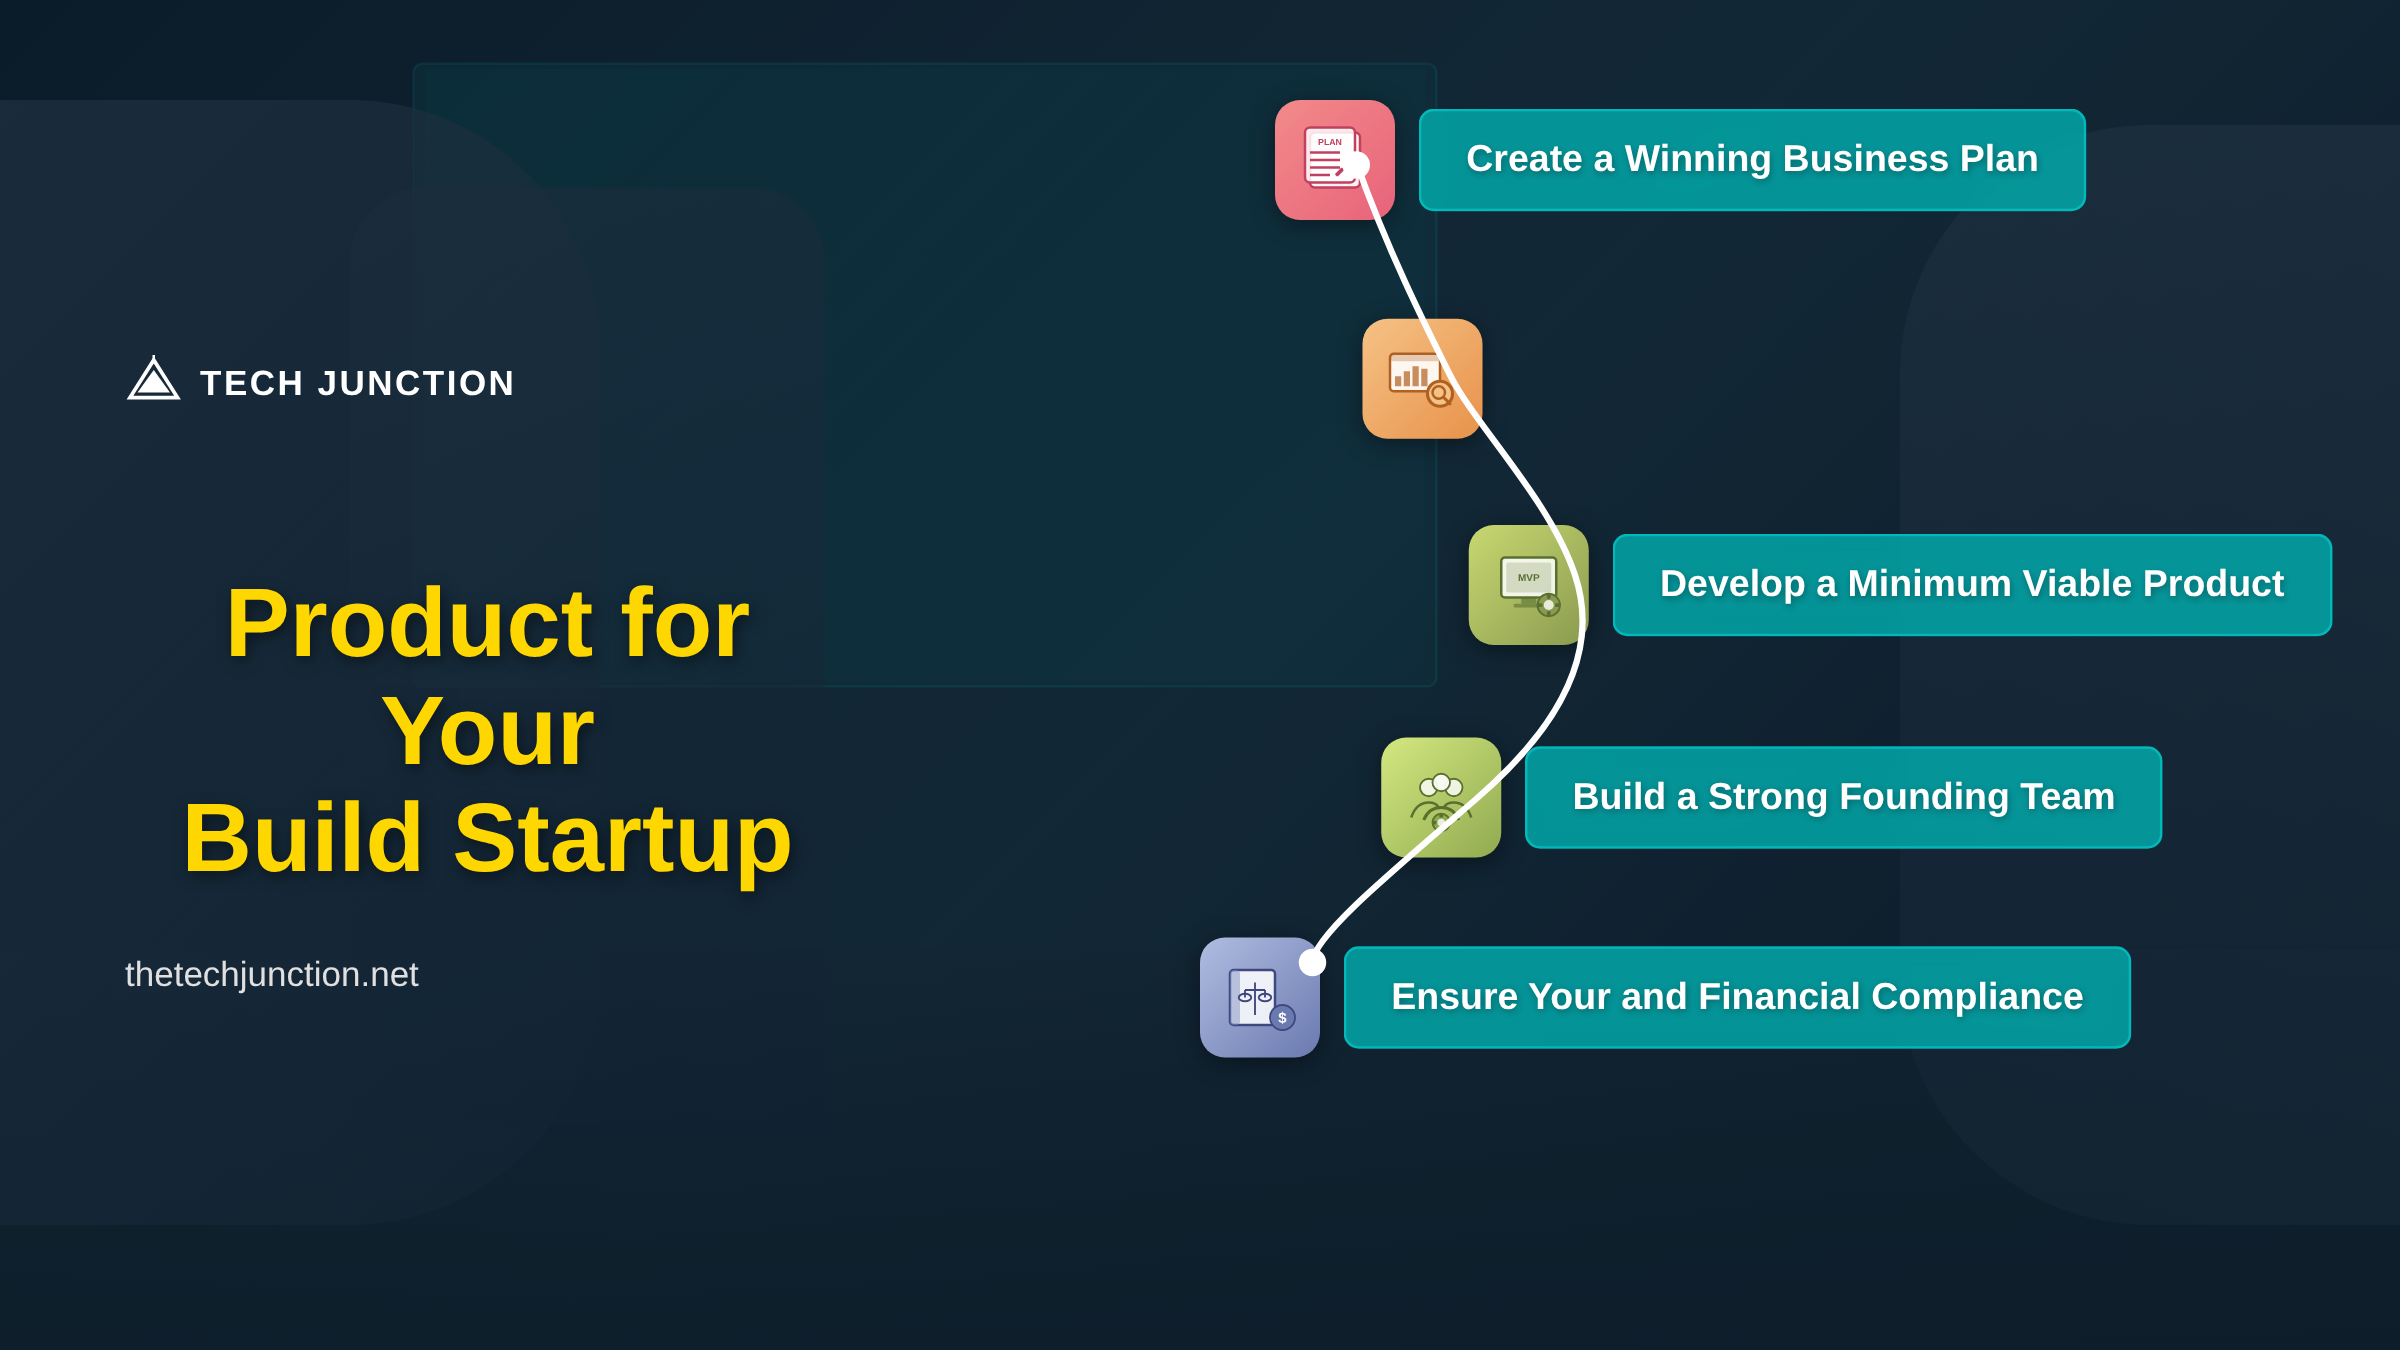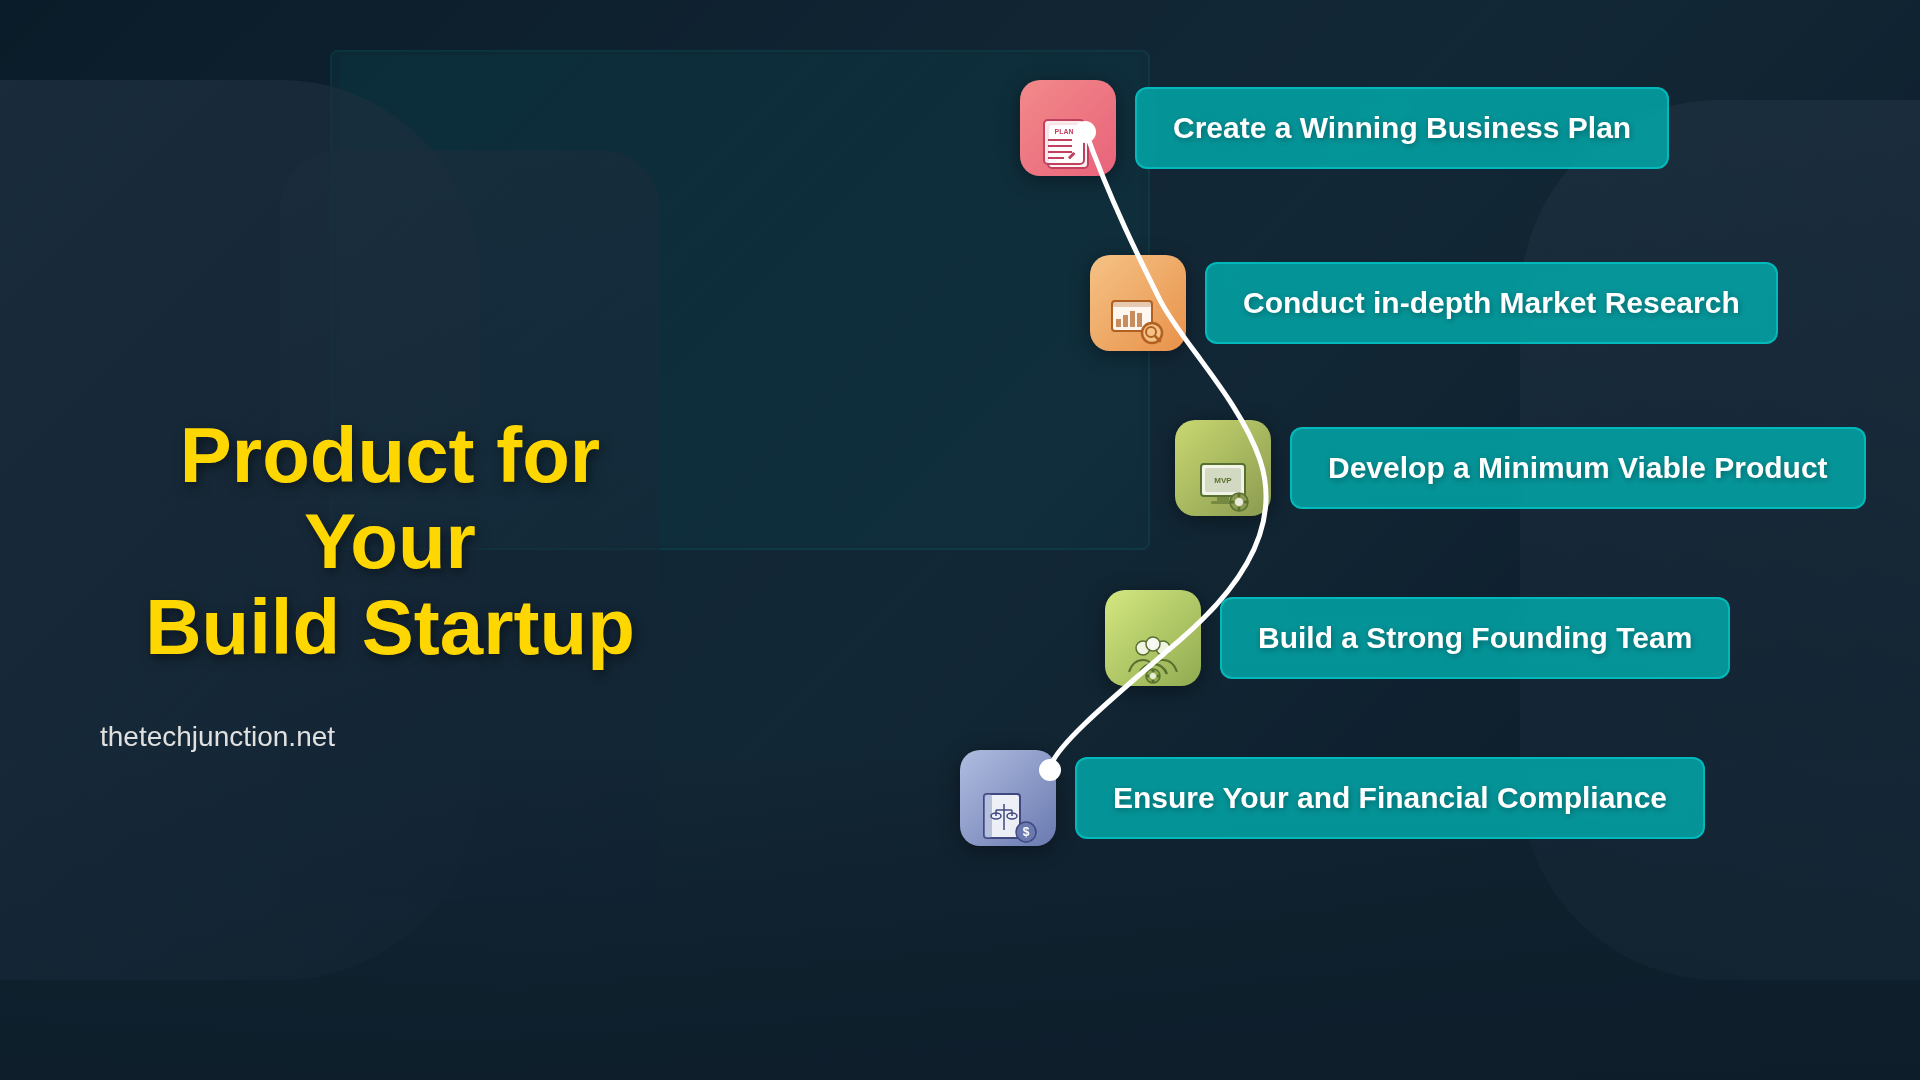--- a/index.html
+++ b/index.html
@@ -201,21 +201,21 @@
       align-items: center;
       gap: 19px;
     }
 
     
     .icon-box {
       width: 96px;
       height: 96px;
       border-radius: 20px;
       display: flex;
-      align-items: flex-end;
+      align-items: center;
       justify-content: center;
       flex-shrink: 0;
       box-shadow: 0 4px 20px rgba(0,0,0,0.4);
     }
 
     .icon-box svg {
       width: 60px;
       height: 60px;
     }
 
@@ -247,20 +247,29 @@
   <div class="person-left"></div>
   <div class="person-center"></div>
   <div class="person-right"></div>
   <div class="table-surface"></div>
 </div>
 <div class="dark-overlay"></div>
 
 <div class="content">
 
   <div class="left-panel">
+    <div class="logo-area">
+
+      <svg class="logo-icon" viewBox="0 0 46 46" fill="none" xmlns="http://www.w3.org/2000/svg">
+        <polygon points="23,4 42,34 4,34" fill="none" stroke="white" stroke-width="3"></polygon>
+        <polygon points="23,12 36,30 10,30" fill="white"></polygon>
+        <line x1="23" y1="4" x2="23" y2="0" stroke="white" stroke-width="2"></line>
+      </svg>
+      <span class="logo-text">TECH JUNCTION</span>
+    </div>
 
     <div class="main-heading">
       <br>
       <span>Product for Your</span><br>
       <span>Build Startup</span>
     </div>
 
     <div class="website-url">thetechjunction.net</div>
   </div>
 
@@ -309,23 +318,20 @@
           <rect x="8" y="28" width="5" height="8" fill="#b06020" opacity="0.7"></rect>
           <rect x="15" y="24" width="5" height="12" fill="#b06020" opacity="0.7"></rect>
           <rect x="22" y="20" width="5" height="16" fill="#b06020" opacity="0.7"></rect>
           <rect x="29" y="22" width="5" height="14" fill="#b06020" opacity="0.7"></rect>
 
           <circle cx="44" cy="42" r="10" fill="#F5C285" stroke="#b06020" stroke-width="2.5"></circle>
           <circle cx="43" cy="41" r="5" fill="none" stroke="#b06020" stroke-width="2"></circle>
           <line x1="47" y1="45" x2="52" y2="50" stroke="#b06020" stroke-width="2.5" stroke-linecap="round"></line>
         </svg>
       </div>
-      <div class="label-box">
-        <span class="label-text">Conduct in-depth Market Research</span>
-      </div>
     </div>
 
     <div class="step-item" style="left: 355px; top: 420px;">
       <div class="icon-box" style="background: linear-gradient(135deg, #c8d870 0%, #8a9a50 100%);">
 
         <svg viewBox="0 0 60 60" fill="none" xmlns="http://www.w3.org/2000/svg">
 
           <rect x="8" y="8" width="44" height="32" rx="3" fill="#fff" fill-opacity="0.85" stroke="#5a7030" stroke-width="2"></rect>
           <rect x="12" y="12" width="36" height="24" rx="2" fill="#5a7030" fill-opacity="0.2"></rect>
 

